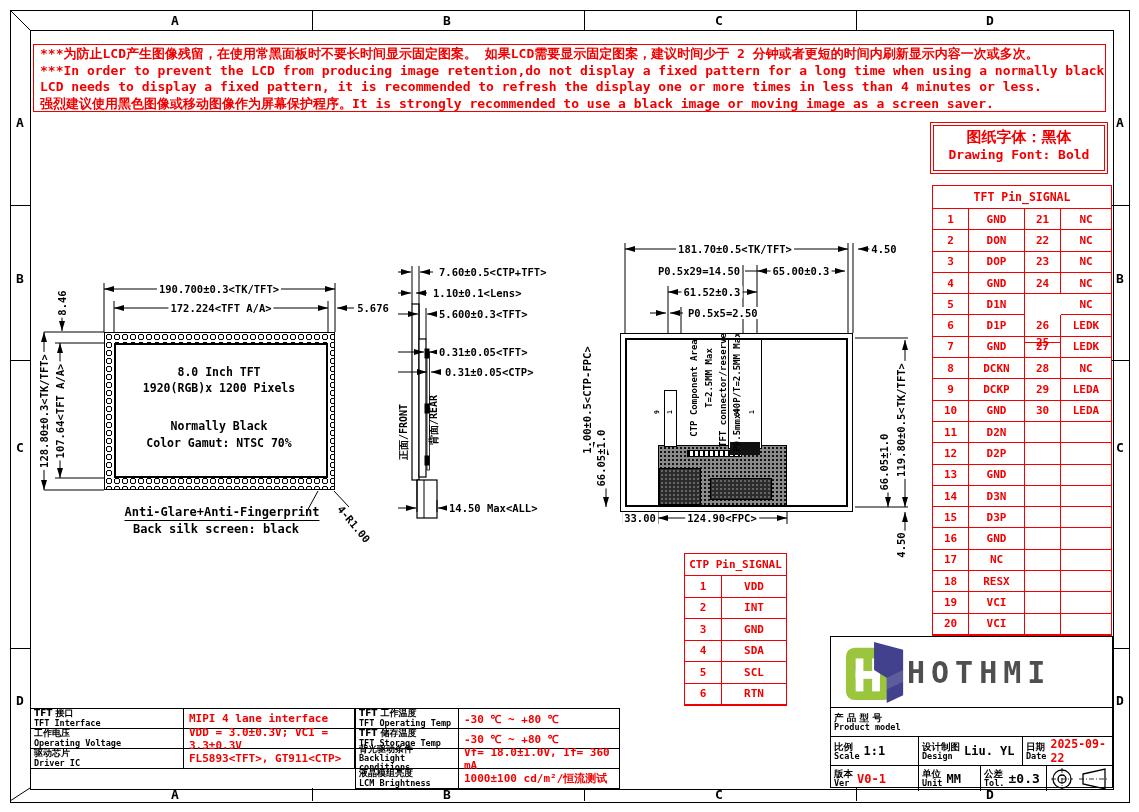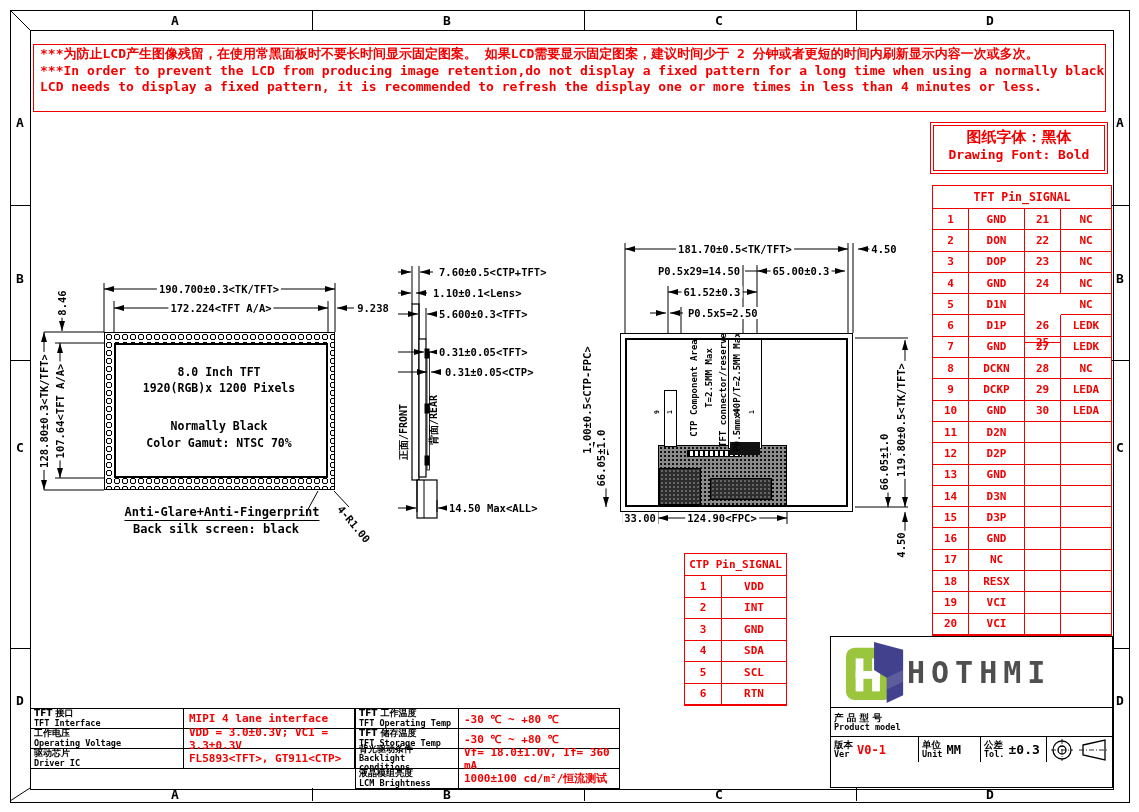--- a/index.html
+++ b/index.html
@@ -103,20 +103,21 @@
 <div class="zone" style="left:20px;top:700px;">D</div>
 <div class="zone" style="left:1120px;top:122px;">A</div>
 <div class="zone" style="left:1120px;top:278px;">B</div>
 <div class="zone" style="left:1120px;top:447px;">C</div>
 <div class="zone" style="left:1120px;top:700px;">D</div>
 
 <div class="abs warnbox">
   <div>***为防止LCD产生图像残留，在使用常黑面板时不要长时间显示固定图案。 如果LCD需要显示固定图案，建议时间少于 2 分钟或者更短的时间内刷新显示内容一次或多次。</div>
   <div>***In order to prevent the LCD from producing image retention,do not display a fixed pattern for a long time when using a normally black panel.If the</div>
   <div> LCD needs to display a fixed pattern, it is recommended to refresh the display one or more times in less than 4 minutes or less.</div>
+  <div>强烈建议使用黑色图像或移动图像作为屏幕保护程序。It is strongly recommended to use a black image or moving image as a screen saver.</div>
 </div>
 
 <div class="abs fontbox">
   <div class="fontboxIn">
     <div class="l1">图纸字体：黑体</div>
     <div class="l2">Drawing Font: Bold</div>
   </div>
 </div>
 
 <svg class="abs" style="left:0;top:0;pointer-events:none;" width="1139" height="812">
@@ -214,21 +215,21 @@
 </svg>
 
 <div class="abs hatch" style="left:104px;top:332px;width:231px;height:158px;"></div>
 <div class="abs panelWhite" style="left:114px;top:343px;width:214px;height:135px;"></div>
 <div class="ctext" style="left:219px;top:372px;">8.0 Inch TFT</div>
 <div class="ctext" style="left:219px;top:388px;">1920(RGB)x 1200 Pixels</div>
 <div class="ctext" style="left:219px;top:426px;">Normally Black</div>
 <div class="ctext" style="left:219px;top:443px;">Color Gamut: NTSC 70%</div>
 <div class="dim" style="left:219px;top:289px;">190.700±0.3&lt;TK/TFT&gt;</div>
 <div class="dim" style="left:221px;top:308px;">172.224&lt;TFT A/A&gt;</div>
-<div class="dim" style="left:373px;top:308px;">9.238</div>
+<div class="dim" style="left:373px;top:308px;">5.676</div>
 <div class="dimv" style="left:62px;top:303px;">8.46</div>
 <div class="dimv" style="left:44px;top:411px;">128.80±0.3&lt;TK/TFT&gt;</div>
 <div class="dimv" style="left:60px;top:411px;">107.64&lt;TFT A/A&gt;</div>
 <div class="ctext" style="left:222px;top:513px;font-size:12px;border-bottom:1px solid #000;padding-bottom:1px;">Anti-Glare+Anti-Fingerprint</div>
 <div class="ctext" style="left:216px;top:529px;font-size:12px;">Back silk screen: black</div>
 <div class="ctext" style="left:354px;top:524px;transform:translate(-50%,-50%) rotate(50deg);font-size:10.5px;">4-R1.00</div>
 
 <div class="dim dimL" style="left:437px;top:272px;">7.60±0.5&lt;CTP+TFT&gt;</div>
 <div class="dim dimL" style="left:431px;top:293px;">1.10±0.1&lt;Lens&gt;</div>
 <div class="dim dimL" style="left:437px;top:314px;">5.600±0.3&lt;TFT&gt;</div>
@@ -526,20 +527,43 @@
     <div class="logoword">HOTHMI</div>
   </div>
   <div class="trow" style="height:29px;">
     <div class="tcell" style="width:97px;">
       <div class="tlab">
         <div class="cn">产 品 型 号</div>
         <div class="en">Product model</div>
       </div>
     </div>
   </div>
+  <div class="trow" style="height:29px;">
+    <div class="tcell" style="width:88px;">
+      <div class="tlab">
+        <div class="cn">比例</div>
+        <div class="en">Scale</div>
+      </div>
+      <div class="tval">1:1</div>
+    </div>
+    <div class="tcell" style="width:104px;">
+      <div class="tlab">
+        <div class="cn">设计制图</div>
+        <div class="en">Design</div>
+      </div>
+      <div class="tval">Liu. YL</div>
+    </div>
+    <div class="tcell" style="flex:1;">
+      <div class="tlab">
+        <div class="cn">日期</div>
+        <div class="en">Date</div>
+      </div>
+      <div class="tval redtxt" style="font-size:11.5px;">2025-09-22</div>
+    </div>
+  </div>
   <div class="trow" style="height:26px;flex:1;">
     <div class="tcell" style="width:88px;">
       <div class="tlab">
         <div class="cn">版本</div>
         <div class="en">Ver</div>
       </div>
       <div class="tval redtxt">V0-1</div>
     </div>
     <div class="tcell" style="width:62px;">
       <div class="tlab">

